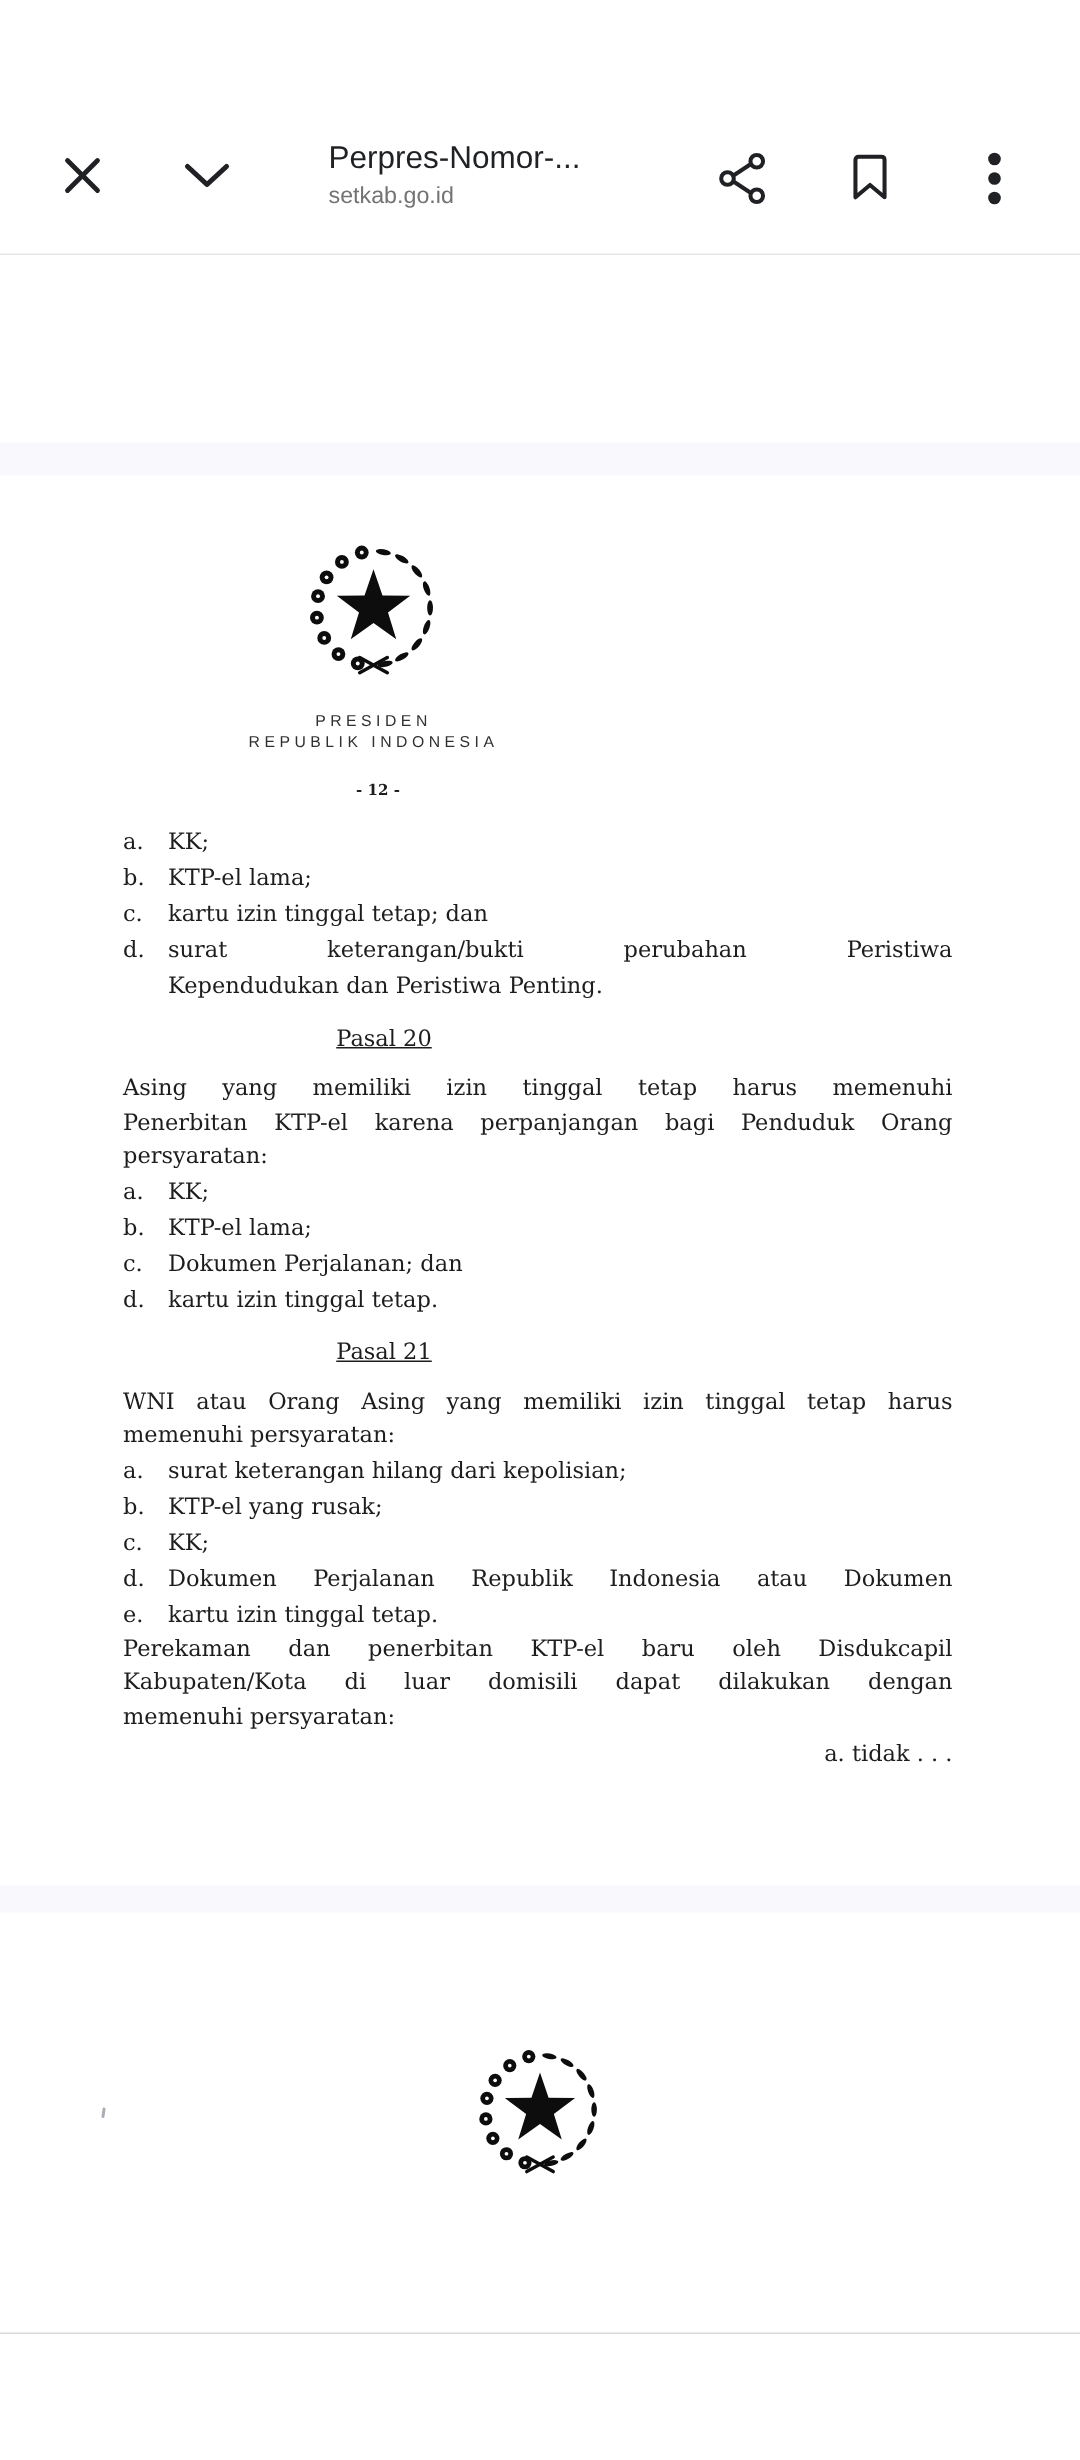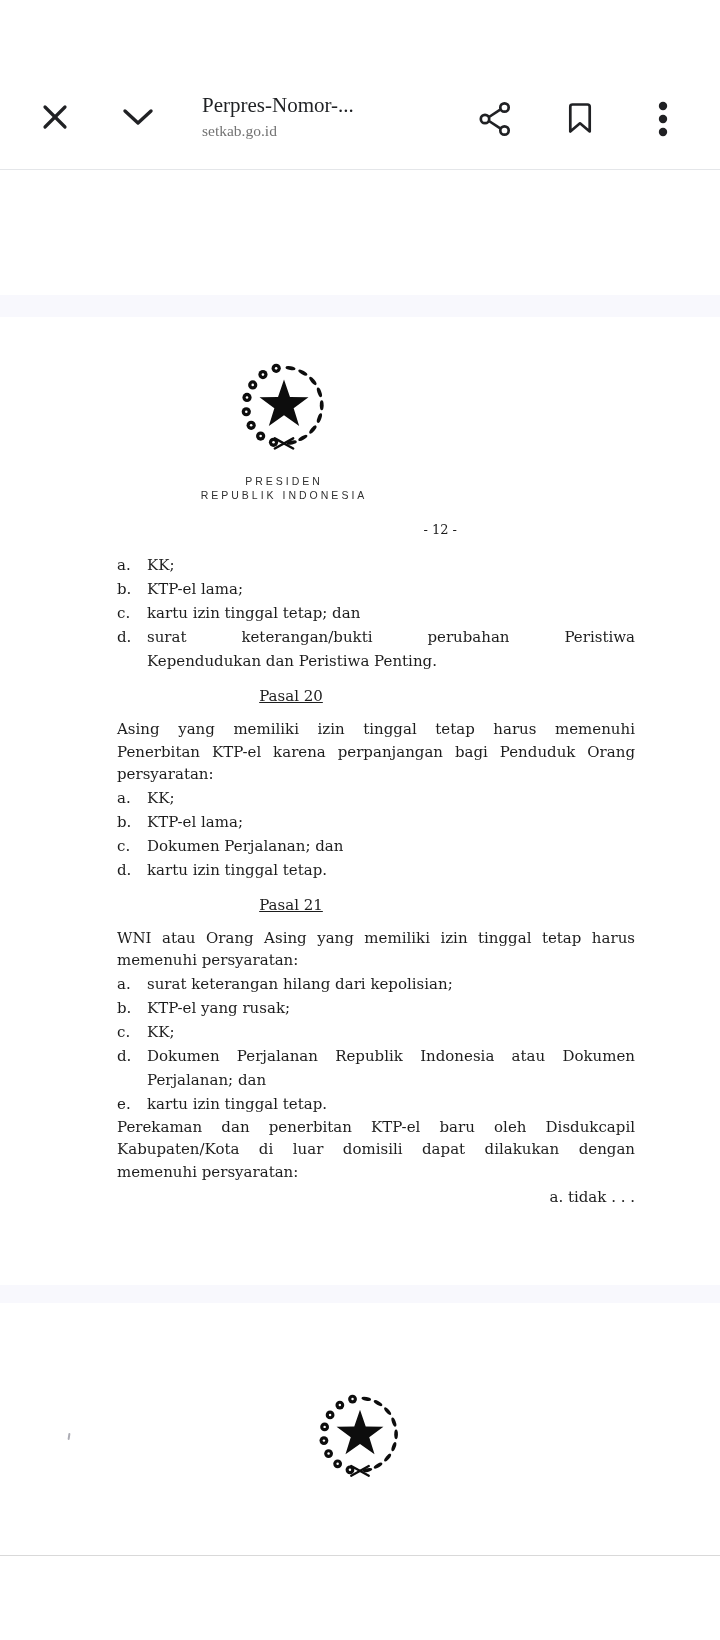--- a/index.html
+++ b/index.html
@@ -13,38 +13,38 @@
   .appbar{position:absolute;top:0;left:0;width:720px;height:170px;background:#fff;
           border-bottom:1px solid #e4e6e9;box-sizing:border-box;z-index:10;}
   .icon-btn{position:absolute;display:flex;align-items:center;justify-content:center;
             background:none;border:none;padding:0;cursor:pointer;}
   .icon-btn svg{display:block;}
   #btn-close{left:36px;top:98px;width:38px;height:38px;}
   #btn-collapse{left:119px;top:98px;width:38px;height:38px;}
   #btn-share{left:476px;top:100px;width:38px;height:38px;}
   #btn-bookmark{left:561px;top:99px;width:38px;height:38px;}
   #btn-more{left:644px;top:100px;width:38px;height:38px;}
-  .titlebox{position:absolute;left:202px;top:92px;width:250px;font-family:Liberation Serif, serif;}
+  .titlebox{position:absolute;left:219px;top:92px;width:250px;}
   .doc-title{font-size:21px;line-height:27px;color:#1f2124;white-space:nowrap;}
   .doc-subtitle{font-size:15.5px;line-height:20px;color:#737373;margin-top:2px;}
   
   .viewer{position:absolute;top:170px;left:0;width:720px;height:1470px;
           background:#f8f8fd;overflow:hidden;}
   .page{background:#ffffff;}
   .page11{height:125px;}
   .page12{margin-top:22px;box-sizing:border-box;
-          padding:44px 85px 78px 117px;
+          padding:44px 85px 78px 82px;
           font-family:"DejaVu Serif",serif;font-size:15px;color:#1d1d1d;}
   .page13{margin-top:18px;height:420px;position:relative;}
   
   .letterhead{width:334px;text-align:center;font-family:"Liberation Sans",sans-serif;}
   .letterhead svg{display:block;margin:0 auto 20px auto;}
   .lh-line1{font-size:10.5px;letter-spacing:3px;color:#303030;line-height:13px;}
   .lh-line2{font-size:10.5px;letter-spacing:3px;color:#303030;line-height:14px;text-align:center;}
-  .pagenum{width:340px;text-align:right;margin:20px 0 16px 0;font-size:13px;}
+  .pagenum{width:340px;text-align:center;margin:20px 0 16px 0;font-size:10px;font-weight:bold;}
   
   .pasal{width:348px;text-align:center;margin:14px 0 12px 0;line-height:19px;text-decoration:underline;}
   .para{margin:0;}
   .jline{text-align:justify;text-align-last:justify;line-height:22.5px;}
   .jlast{text-align:left;line-height:22.5px;}
   .list-item{display:flex;}
   .li-label{width:30px;flex:none;line-height:24px;}
   .li-text{flex:1;}
   .li-text .jline,.li-text .jlast{line-height:24px;}
   .catchword{text-align:right;margin-top:4px;line-height:20px;}
@@ -238,21 +238,20 @@
         <div class="list-item">
           <span class="li-label">c.</span>
           <div class="li-text">
             <div class="jlast">KK;</div>
           </div>
         </div>
         <div class="list-item">
           <span class="li-label">d.</span>
           <div class="li-text">
             <div class="jline">Dokumen Perjalanan Republik Indonesia atau Dokumen</div>
-            <div class="jlast">Perjalanan; dan</div>
           </div>
         </div>
         <div class="list-item">
           <span class="li-label">e.</span>
           <div class="li-text">
             <div class="jlast">kartu izin tinggal tetap.</div>
           </div>
         </div>
         <div class="para">
           <div class="jline">Perekaman dan penerbitan KTP-el baru oleh Disdukcapil</div>

